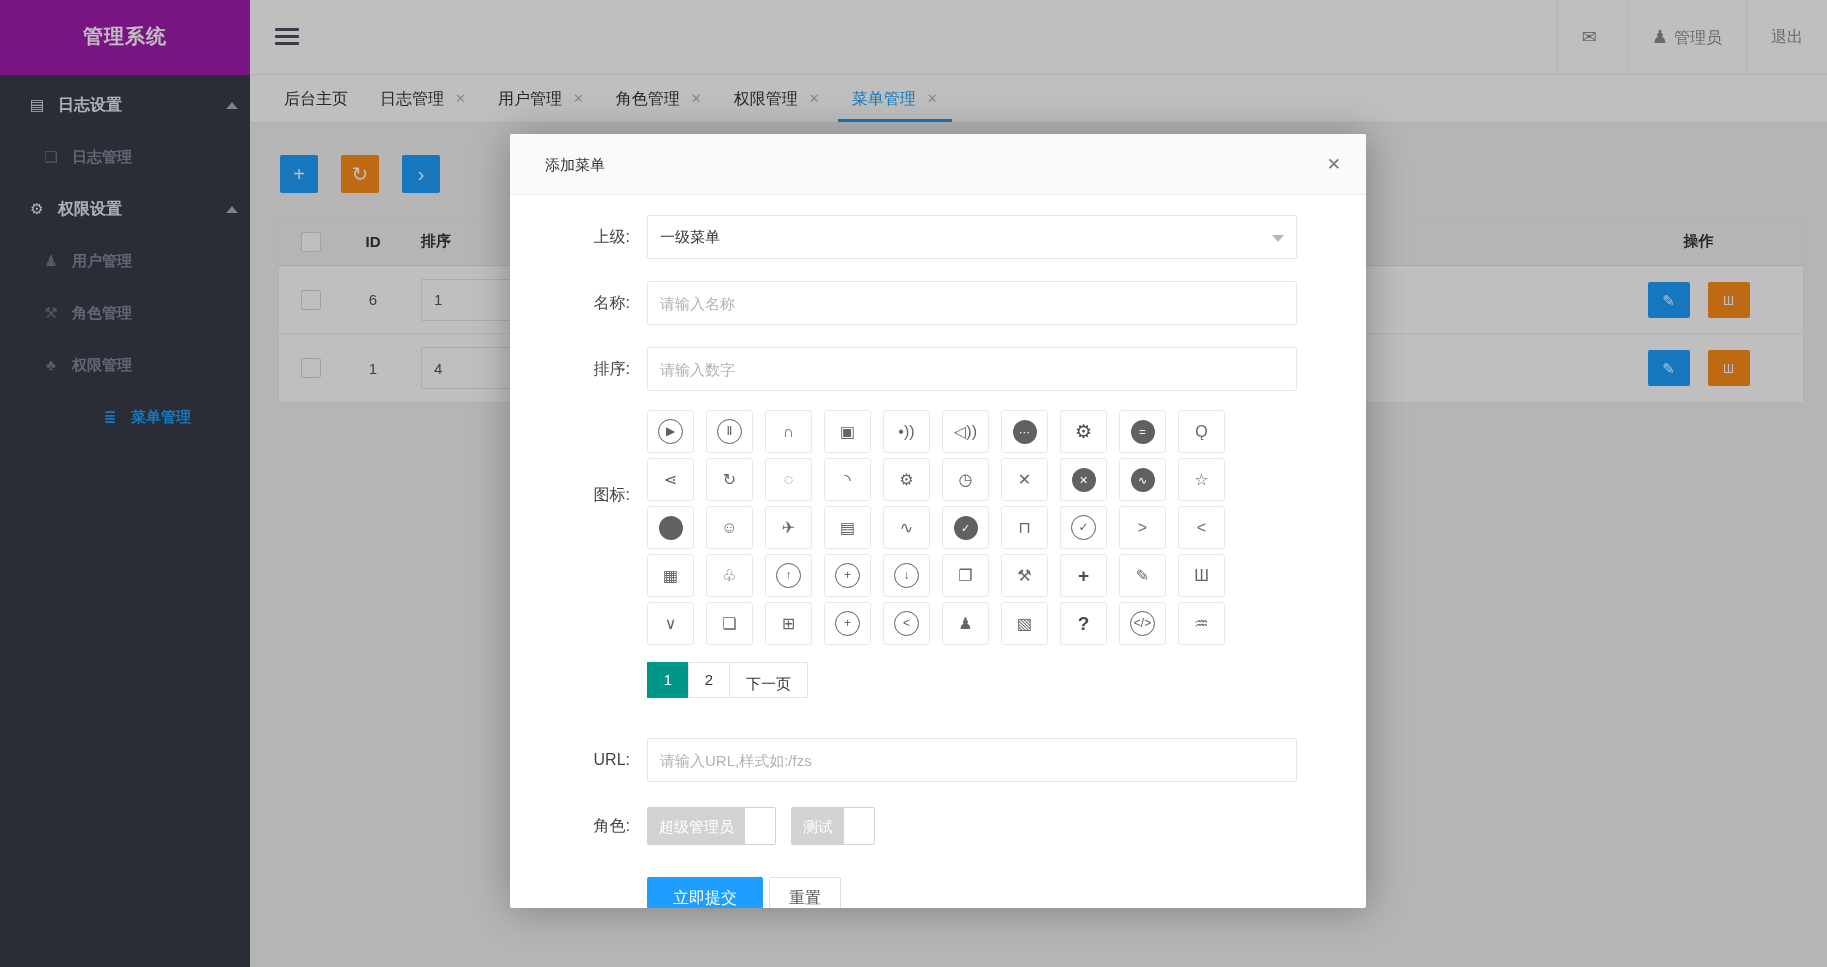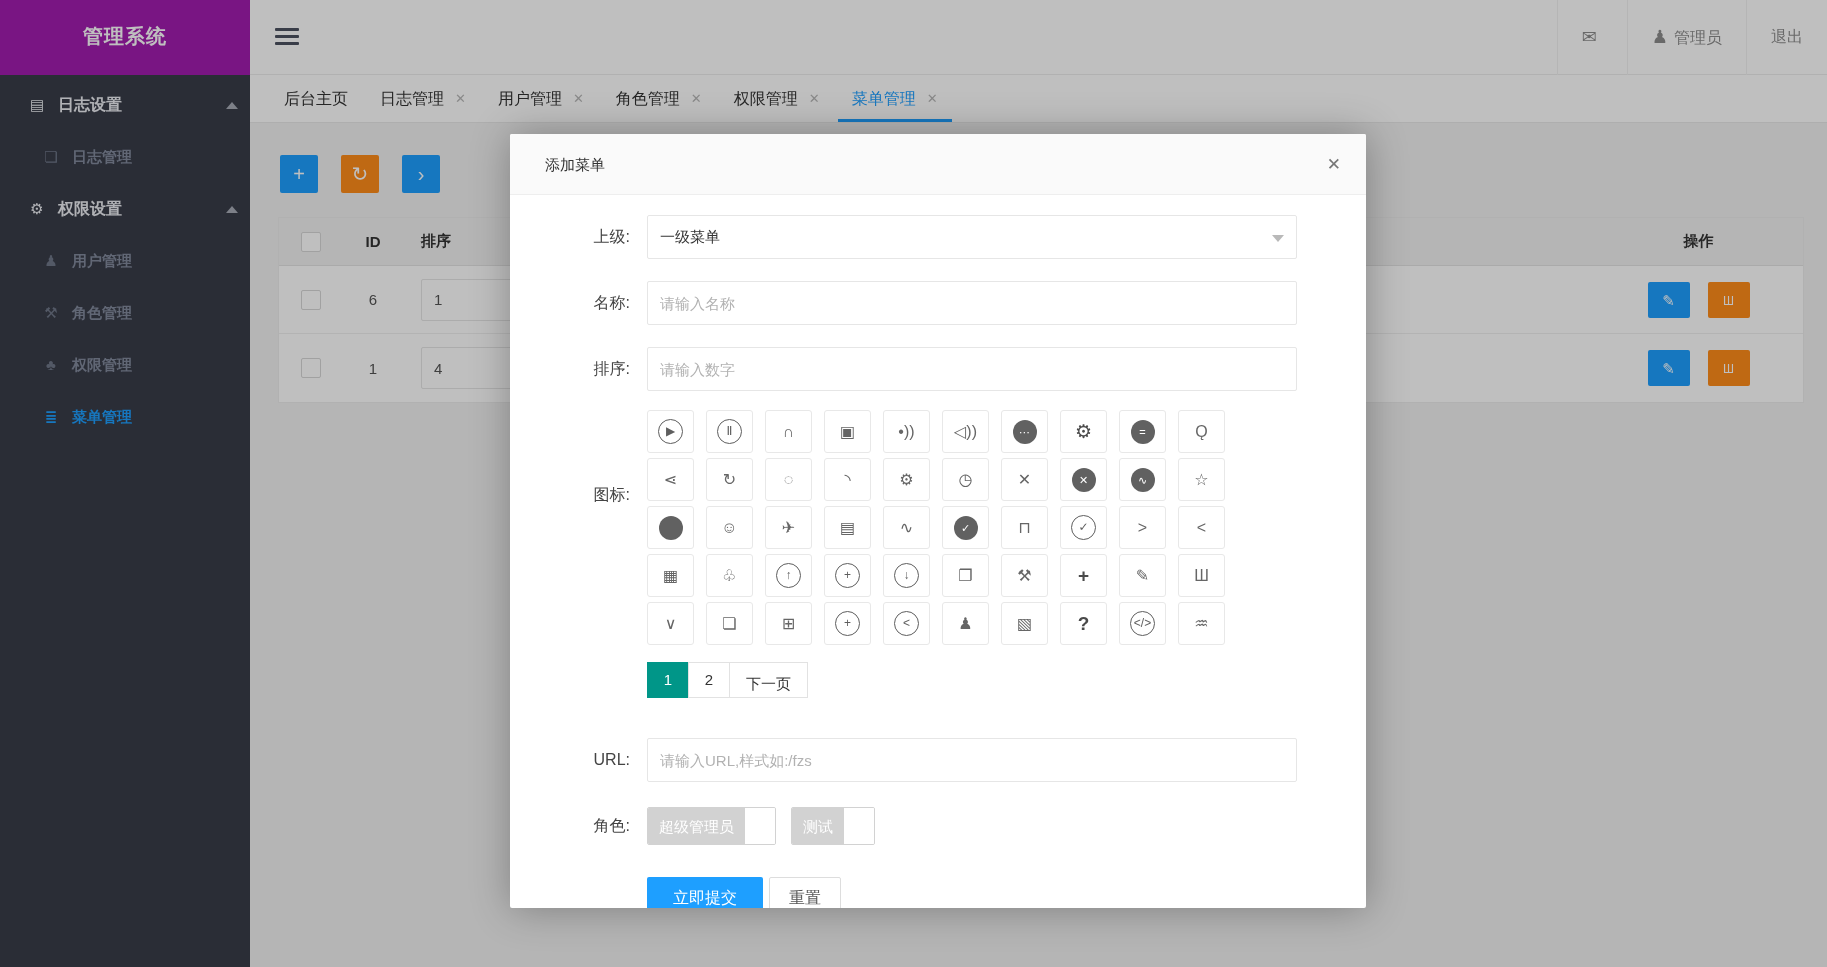--- a/index.html
+++ b/index.html
@@ -9,21 +9,21 @@
   
   .sidebar{position:absolute;left:0;top:0;width:250px;height:967px;background:#393D49;z-index:10;}
   .logo{height:75px;background:#a21caf;color:#fff;font-size:20px;font-weight:bold;
     line-height:75px;text-align:center;letter-spacing:1px;font-family:Liberation Mono, monospace;}
   .menu{padding-top:4px;font-weight:bold;}
   .mi{height:52px;line-height:52px;position:relative;font-size:16px;color:#eceef3;cursor:pointer;}
   .mi .mi-icon{display:inline-block;width:26px;text-align:center;margin-right:8px;font-size:15px;}
   .mi.group{padding-left:24px;}
   .mi.sub{padding-left:38px;color:#828a9d;font-size:15px;}
   .mi.sub .mi-icon{color:#6f7789;}
-  .mi.active,.mi.active .mi-icon{color:#1E9FFF;}
+  .mi.active,.mi.active .mi-icon{color:#1E9FFF;text-align:center;}
   .mi .arrow{position:absolute;right:12px;top:23px;width:0;height:0;
     border-left:6px solid transparent;border-right:6px solid transparent;border-bottom:7px solid #a7abb6;}
 
   
   .topbar{position:absolute;left:250px;top:0;right:0;height:75px;background:#fff;border-bottom:1px solid #ececec;z-index:5;}
   .hamburger{position:absolute;left:25px;top:28px;width:24px;cursor:pointer;}
   .hamburger span{display:block;height:3px;background:#4d5260;margin-bottom:4px;border-radius:1px;}
   .top-right{position:absolute;right:0;top:0;height:75px;display:flex;}
   .top-item{padding:0 24px;line-height:74px;border-left:1px solid #f2f2f2;color:#8d8d8d;
     font-size:16px;text-align:center;cursor:pointer;white-space:nowrap;}

